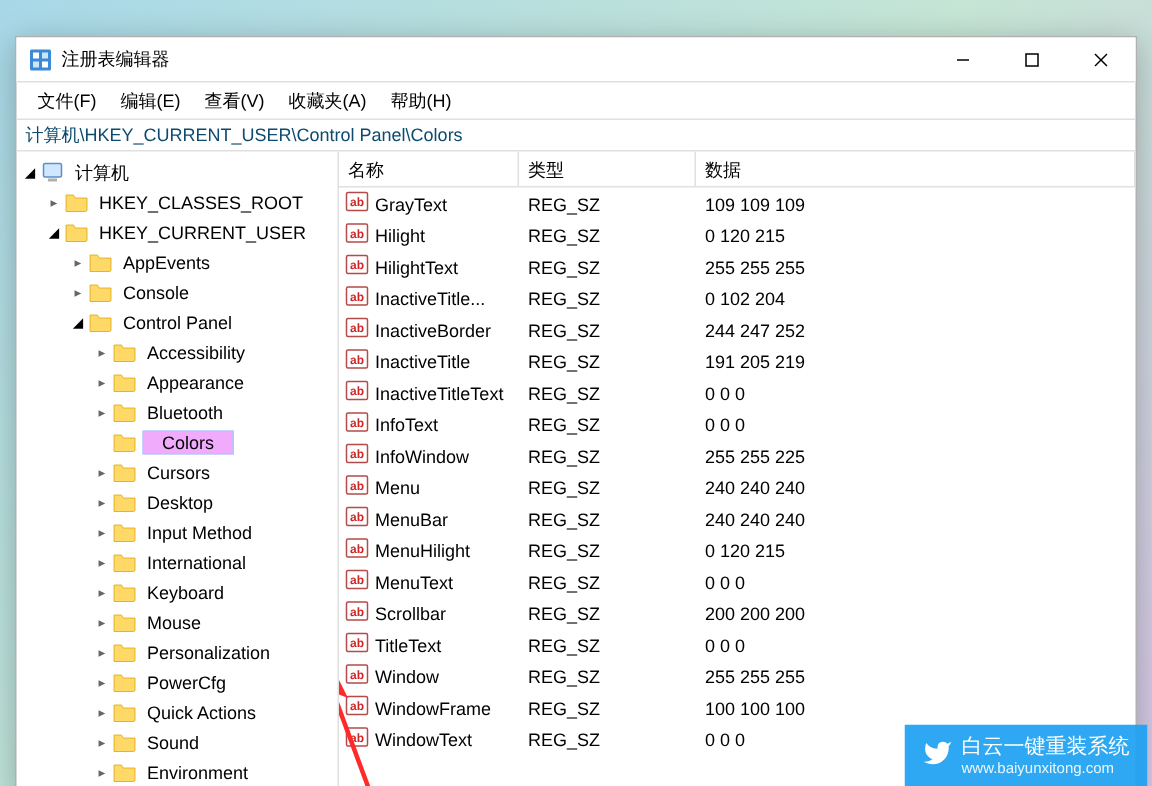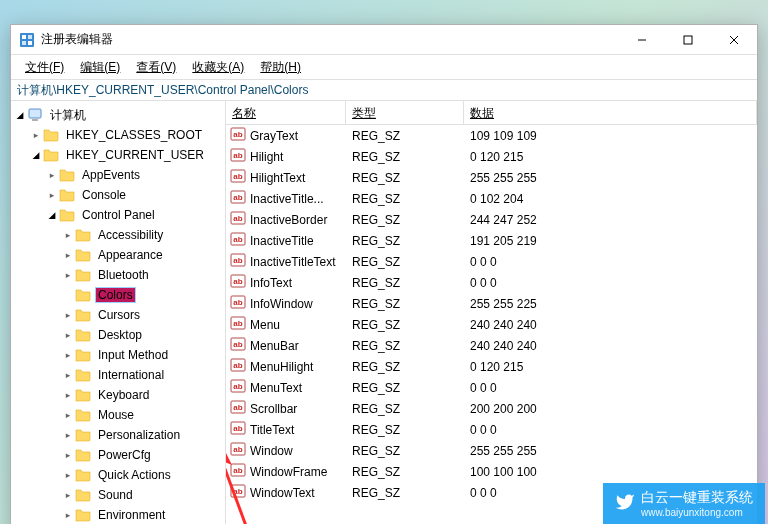--- a/index.html
+++ b/index.html
@@ -4,33 +4,33 @@
 <style>
   * { margin: 0; padding: 0; box-sizing: border-box; font-family: "Microsoft YaHei", "Segoe UI", sans-serif; }
   html, body { width: 768px; height: 524px; overflow: hidden; background: linear-gradient(135deg, #a8d8e8 0%, #c5e5d5 50%, #d5c5e5 100%); }
   .window { position: absolute; left: 10px; top: 24px; width: 748px; height: 508px; background: #fff; border: 1px solid #b0b0b0; box-shadow: 0 4px 20px rgba(0,0,0,0.25); display: flex; flex-direction: column; }
   .titlebar { height: 30px; display: flex; align-items: center; padding-left: 8px; background: #fff; border-bottom: 1px solid #e0e0e0; }
   .titlebar .appicon { width: 16px; height: 16px; margin-right: 6px; display: inline-flex; align-items: center; justify-content: center; }
   .titlebar .title { font-size: 12px; color: #000; }
   .winbtns { margin-left: auto; display: flex; }
   .winbtn { width: 46px; height: 30px; display: flex; align-items: center; justify-content: center; font-size: 10px; color: #000; cursor: default; }
   .menubar { height: 24px; display: flex; align-items: center; font-size: 12px; padding-left: 6px; }
-  .menubar span { padding: 2px 8px; cursor: default; text-decoration: underline; }
+  .menubar span { padding: 2px 8px; cursor: default; }
   .addressbar { height: 22px; font-size: 12px; padding: 2px 6px; border-top: 1px solid #e0e0e0; border-bottom: 1px solid #e0e0e0; color: #0c4a6e; white-space: nowrap; overflow: hidden; }
   .body { flex: 1; display: flex; min-height: 0; }
   .tree { width: 215px; border-right: 1px solid #e0e0e0; overflow-y: auto; font-size: 12px; padding-top: 4px; position: relative; }
   .tree-line { height: 20px; display: flex; align-items: center; white-space: nowrap; cursor: default; }
   .tree-line .exp { width: 14px; display: inline-flex; justify-content: center; font-size: 9px; color: #666; }
   .tree-line .exp.open { color: #000; transform: rotate(0deg); }
   .tree-line .ico { width: 16px; height: 16px; margin-right: 4px; display: inline-flex; align-items: center; justify-content: center; }
   .tree-line .lbl { padding: 1px 3px; text-align: center; }
-  .tree-line.sel .lbl { background: #be185d; border: 1px solid #99d1ff; padding: 0 2px; }
+  .tree-line.sel .lbl { background: #f0abfc; border: 1px solid #99d1ff; padding: 0 12px; }
   .list { flex: 1; display: flex; flex-direction: column; min-height: 0; }
   .list-head { height: 24px; display: flex; font-size: 12px; border-bottom: 1px solid #e0e0e0; }
-  .list-head div { padding: 4px 6px; border-right: 1px solid #e0e0e0; text-align: left; color: #000; cursor: default; text-decoration: underline; }
+  .list-head div { padding: 4px 6px; border-right: 1px solid #e0e0e0; text-align: left; color: #000; cursor: default; }
   .col-name { width: 120px; }
   .col-type { width: 118px; }
   .col-data { flex: 1; }
   .list-body { flex: 1; overflow-y: auto; font-size: 12px; position: relative; }
   .row { height: 21px; display: flex; align-items: center; cursor: default; }
   .row .c1 { width: 120px; display: flex; align-items: center; padding-left: 4px; overflow: hidden; white-space: nowrap; }
   .row .c2 { width: 118px; padding-left: 6px; }
   .row .c3 { flex: 1; padding-left: 6px; }
   .valicon { width: 16px; height: 16px; margin-right: 4px; flex-shrink: 0; }
   .arrow { position: absolute; pointer-events: none; }

